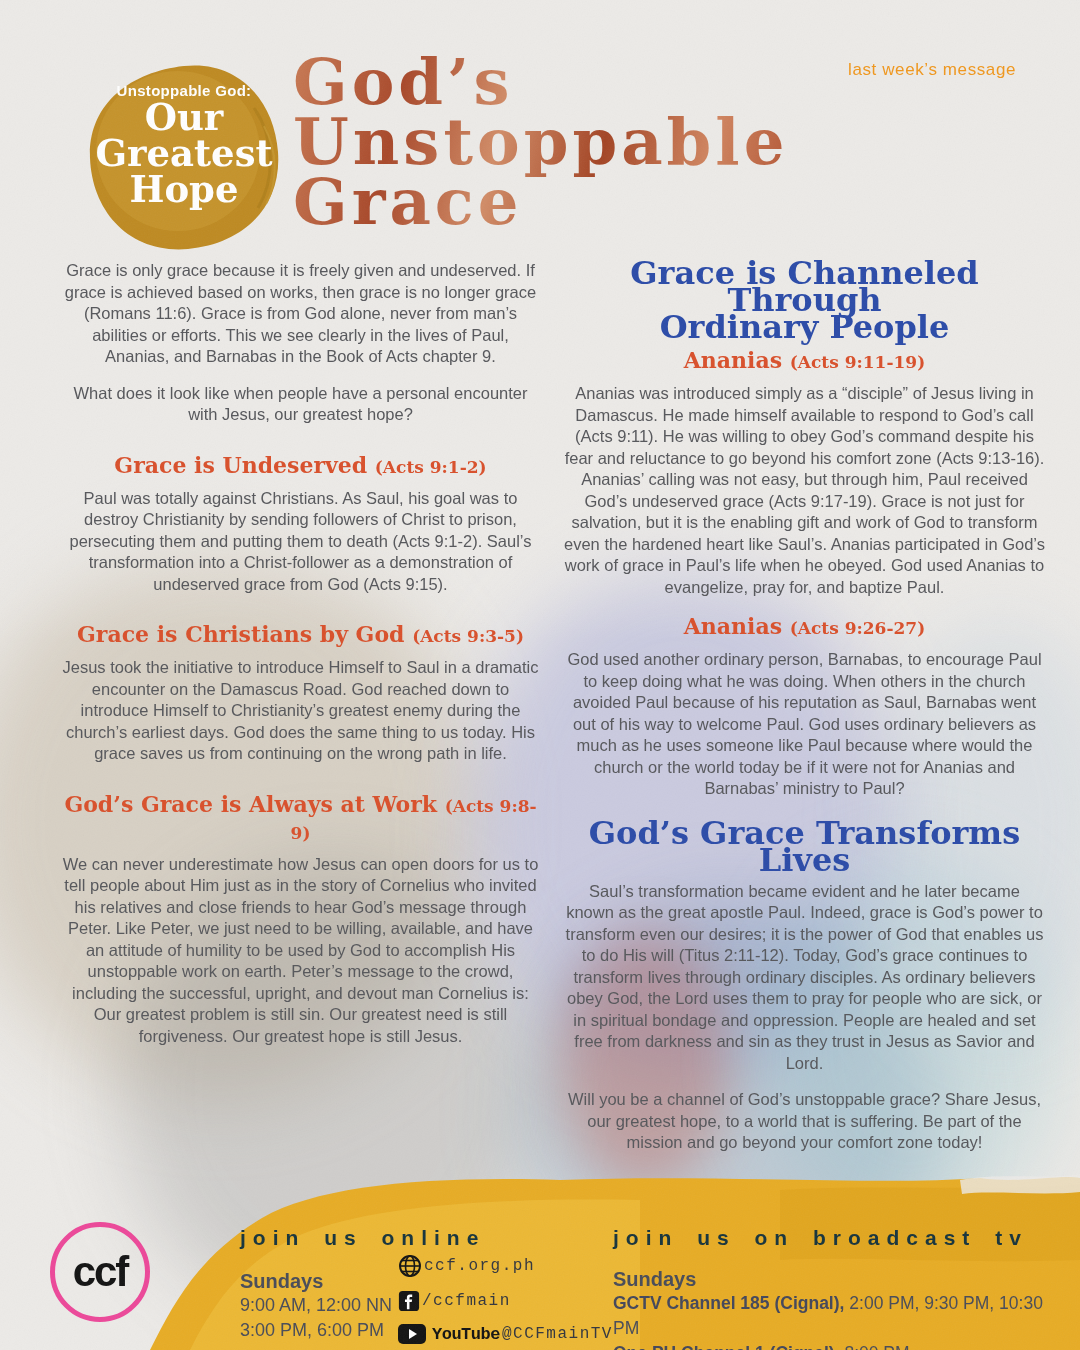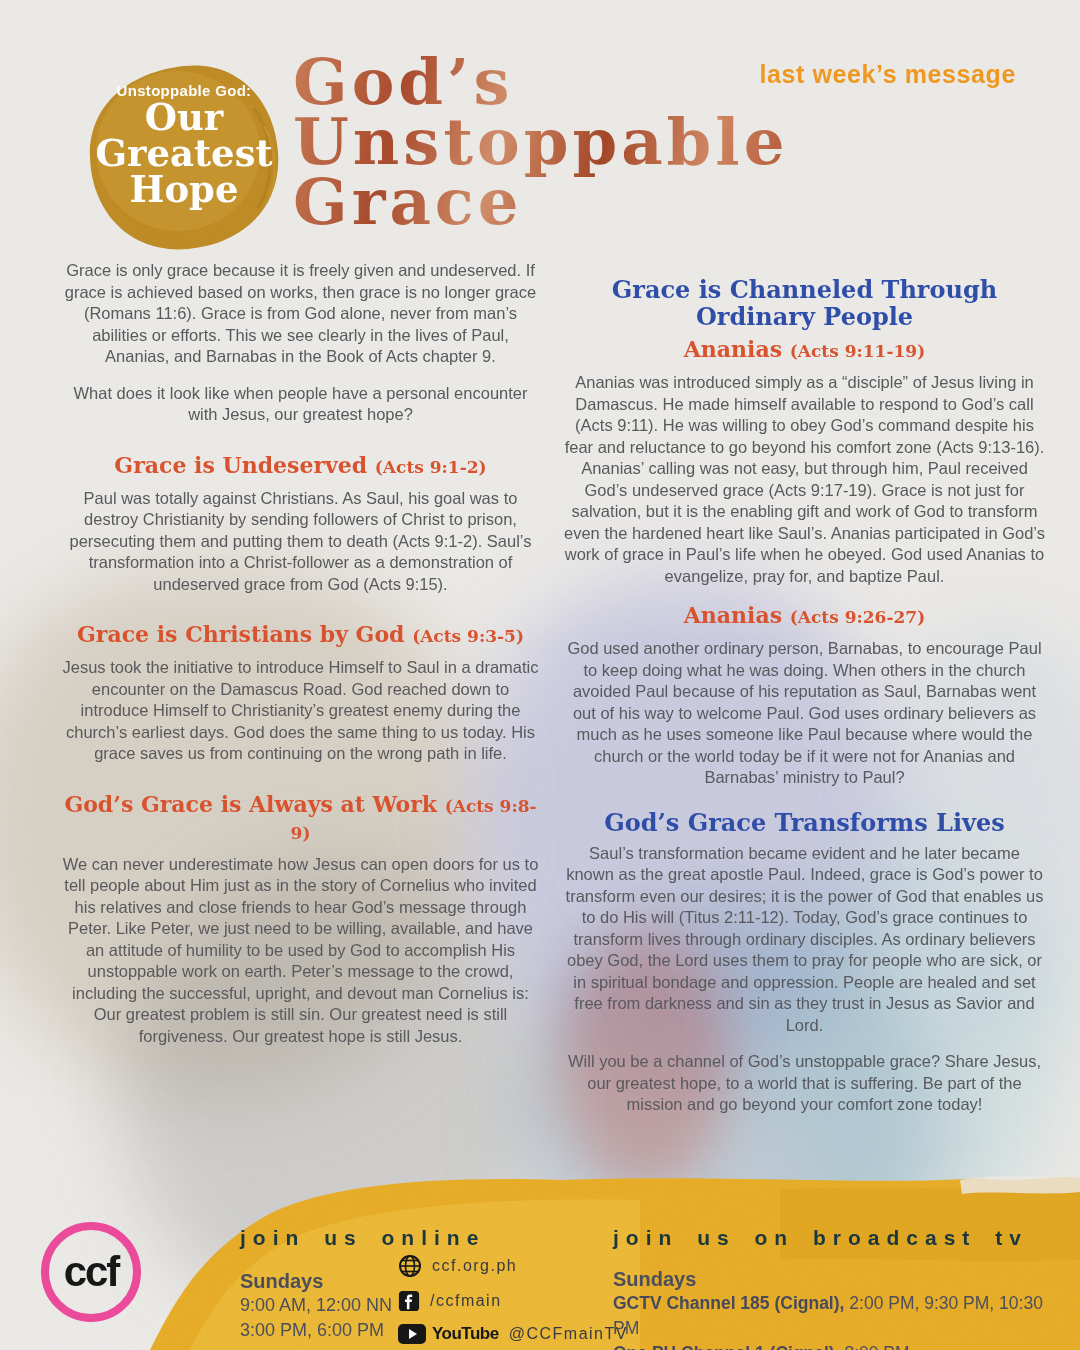--- a/index.html
+++ b/index.html
@@ -26,54 +26,54 @@
   .badge-line{font-family:"DejaVu Serif", serif; font-weight:bold; font-size:37px; line-height:36px;}
   .title{
     position:absolute; left:293px; top:52px;
     font-family:"DejaVu Serif", serif; font-weight:bold;
     font-size:64px; line-height:60px; letter-spacing:4px;
     background:linear-gradient(103deg,#c87a54 0%,#a8482a 22%,#d18c67 42%,#a34424 62%,#d08560 82%,#b05130 100%);
     -webkit-background-clip:text; background-clip:text; color:transparent;
   }
   .lastweek{
     position:absolute; right:64px; top:60px;
-    color:#F0971D; font-weight:bold; font-size:25px; letter-spacing:0.6px;
+    color:#F0971D; font-weight:normal; font-size:17px; letter-spacing:0.6px;
   }
   
   .content{position:absolute; left:60px; top:260px; width:985px; display:flex; gap:23px;}
   .col{width:481px;text-align:center;}
   p.body{margin:0 0 15px 0; font-size:16.5px; line-height:21.5px; color:#56575B;}
   .section-h{
     font-family:"DejaVu Serif", serif; font-weight:bold;
     color:#D9502B; font-size:22px; line-height:25px; margin:27px 0 8px 0;
   }
   .section-h .ref{font-size:17px;}
   .blue-h{
     font-family:"DejaVu Serif", serif; font-weight:bold;
-    color:#2B4BA8; font-size:24px; line-height:27px; margin:16px 0 7px 0;
+    color:#2B4BA8; font-size:32px; line-height:27px; margin:0 0 7px 0;
   }
   .blue-h.mt{margin-top:20px;}
   .person-h{margin-top:16px;}
   
   .footer-band{position:absolute; left:0; top:1140px; width:1080px; height:210px;}
   .ccf-logo{
-    position:absolute; left:41px; top:1222px; width:100px; height:100px;
-    border:8px solid #ec4899; border-radius:50%; box-sizing:border-box;
+    position:absolute; left:50px; top:1222px; width:100px; height:100px;
+    border:5px solid #ec4899; border-radius:50%; box-sizing:border-box;
     display:flex; align-items:center; justify-content:center;
     color:#131313; font-weight:bold; font-size:42px; letter-spacing:-2px;
   }
   .f-col{position:absolute; color:#474A57;}
   .f-online{left:240px; top:1226px; width:360px;}
   .f-broadcast{left:613px; top:1226px; width:440px;}
   .f-heading{color:#17343C; font-weight:bold; font-size:21px; letter-spacing:7px; word-spacing:6px;}
   .f-day{font-weight:bold; font-size:20px; margin-top:20px; color:#494C58;}
   .f-time{font-size:18px; line-height:25px; color:#494C58;}
   .f-links{position:absolute; left:398px; top:1254px;}
-  .f-link{display:flex; align-items:center; gap:10px; margin-bottom:12px; color:#33363E;
-          font-size:16px; letter-spacing:1.5px;}
+  .f-link{display:flex; align-items:center; gap:2px; margin-bottom:12px; color:#33363E;
+          font-size:16px; letter-spacing:1.5px;font-family:Liberation Mono, monospace;}
   .f-bline{font-size:17.5px; line-height:25px; color:#494C58;}
   .f-bline b{color:#44475A;}
   .icon-globe{width:24px;height:24px;}
   .icon-fb{width:22px;height:22px;}
   .yt-badge{display:inline-flex;align-items:center;gap:6px;}
   .yt-rect{width:28px;height:20px;background:#131313;border-radius:5px;position:relative;}
   .yt-rect:after{content:"";position:absolute;left:11px;top:5px;border-left:8px solid #fff;
     border-top:5px solid transparent;border-bottom:5px solid transparent;}
   .yt-word{font-weight:bold;font-size:17px;color:#131313;letter-spacing:-0.5px;}
   .grain{position:absolute; inset:0; opacity:0.05; pointer-events:none;}

